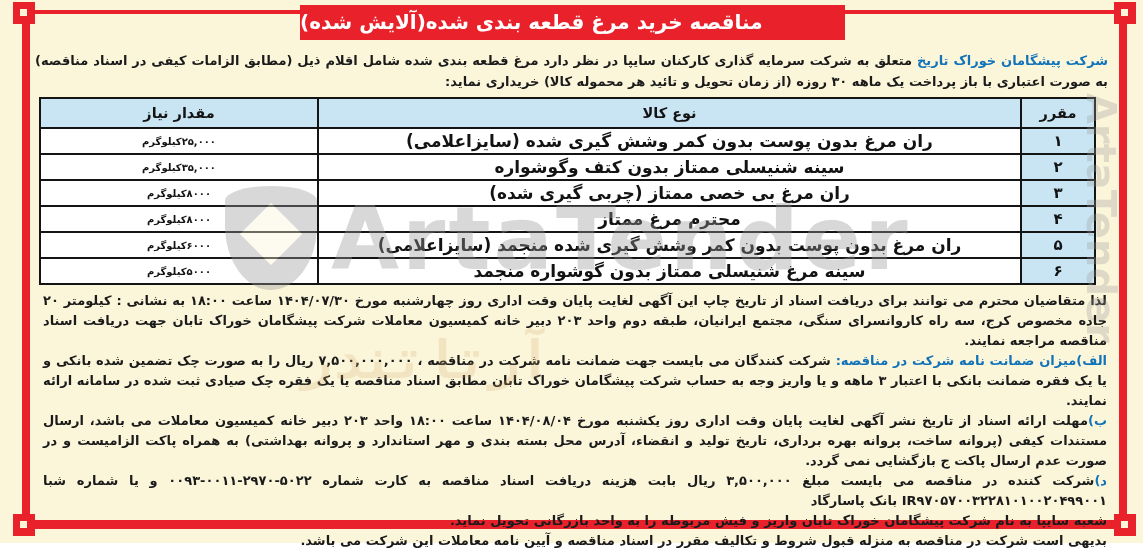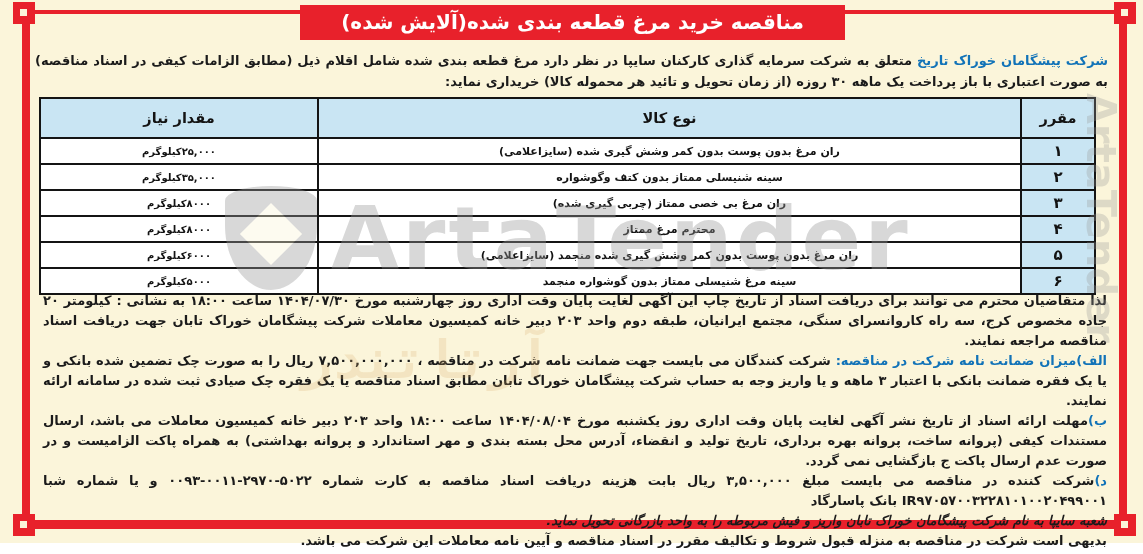--- a/index.html
+++ b/index.html
@@ -40,21 +40,21 @@
   .corner.bl { left: 13px; bottom: 7px; }
   .corner.br { right: 7px; bottom: 7px; }
 
   .title-banner {
     position: absolute;
     left: 300px; top: 5px;
     width: 545px; height: 35px;
     background: #e8212b;
     color: #ffffff;
     font-size: 20px; font-weight: bold;
-    text-align: center; line-height: 35px;
+    text-align: left; line-height: 35px;
     z-index: 4;
   }
   .intro {
     position: absolute;
     top: 50px; right: 35px; left: 35px;
     font-size: 13px; font-weight: bold;
     color: #1b1b1b;
     line-height: 21px;
     text-align: justify;
     z-index: 3;
@@ -70,35 +70,35 @@
     background: #ffffff;
   }
   table.tender th, table.tender td {
     border: 2px solid #141414;
     font-weight: bold;
     color: #131313;
     text-align: center;
     height: 26px;
     padding: 1px 6px;
   }
-  table.tender th { background: #c9e5f3; font-size: 14.5px; height: 40px; }
+  table.tender th { background: #c9e5f3; font-size: 14.5px; height: 30px; }
   td.rownum { background: #c9e5f3; width: 74px; font-size: 15px; }
-  td.item { font-size: 11px; }
+  td.item { font-size: 17px; }
   td.qty { width: 278px; font-size: 10px; }
 
   .sections {
     position: absolute;
     top: 291px; right: 36px; left: 36px;
     font-size: 13px; font-weight: bold;
     color: #1b1b1b;
     line-height: 20px;
     z-index: 3;
   }
   .sections p { text-align: justify; margin-left: 7px; }
-  .center-line { text-align: right; font-style: italic; }
+  .center-line { text-align: right; }
 
   
   .wm {
     position: absolute;
     z-index: 5;
     pointer-events: none;
     direction: ltr;
   }
   .wm-latin {
     top: 186px; left: 225px;

